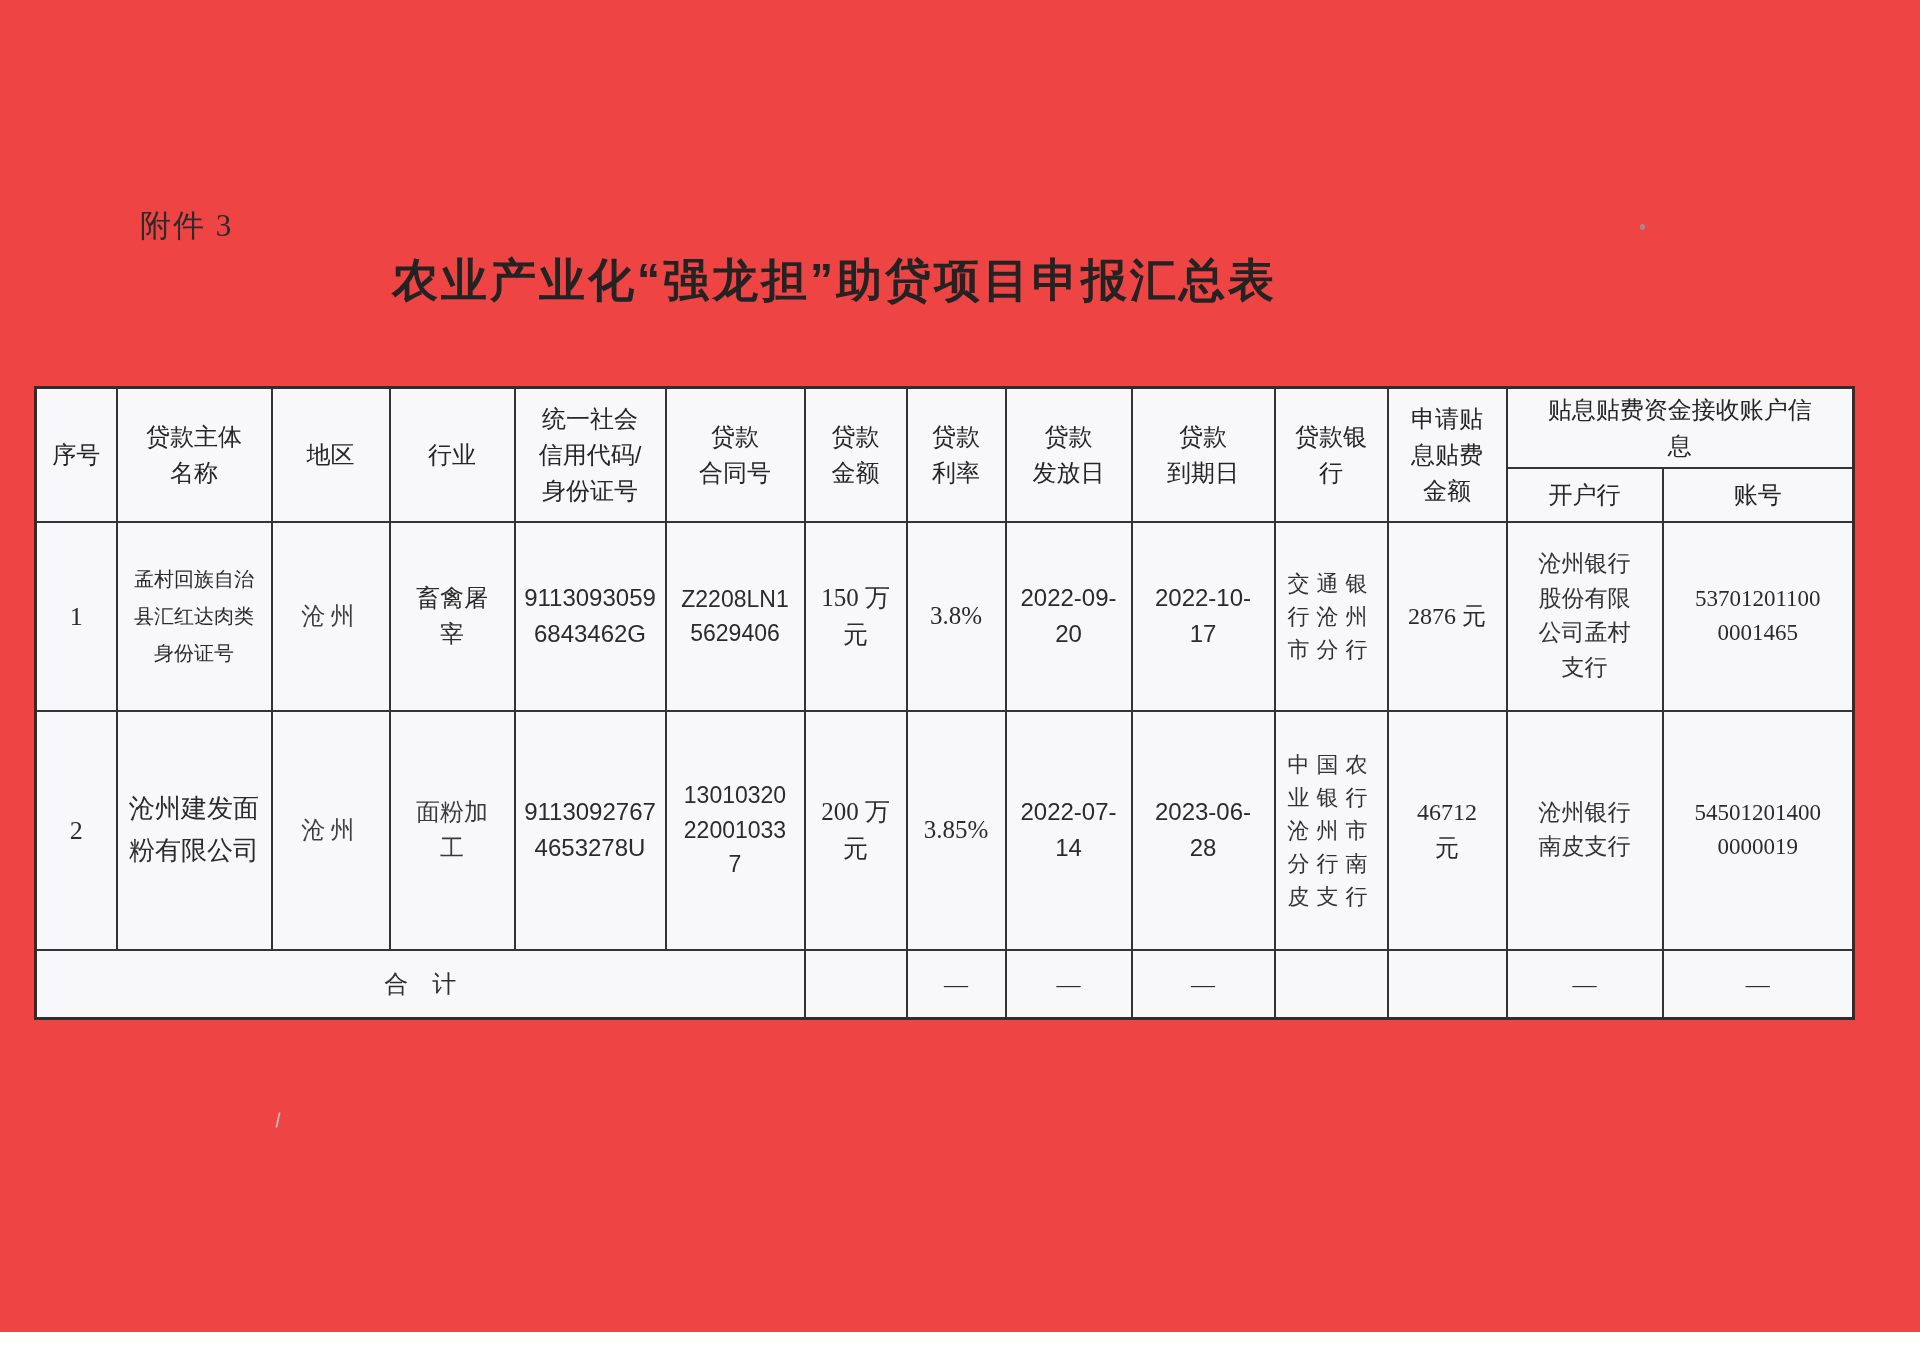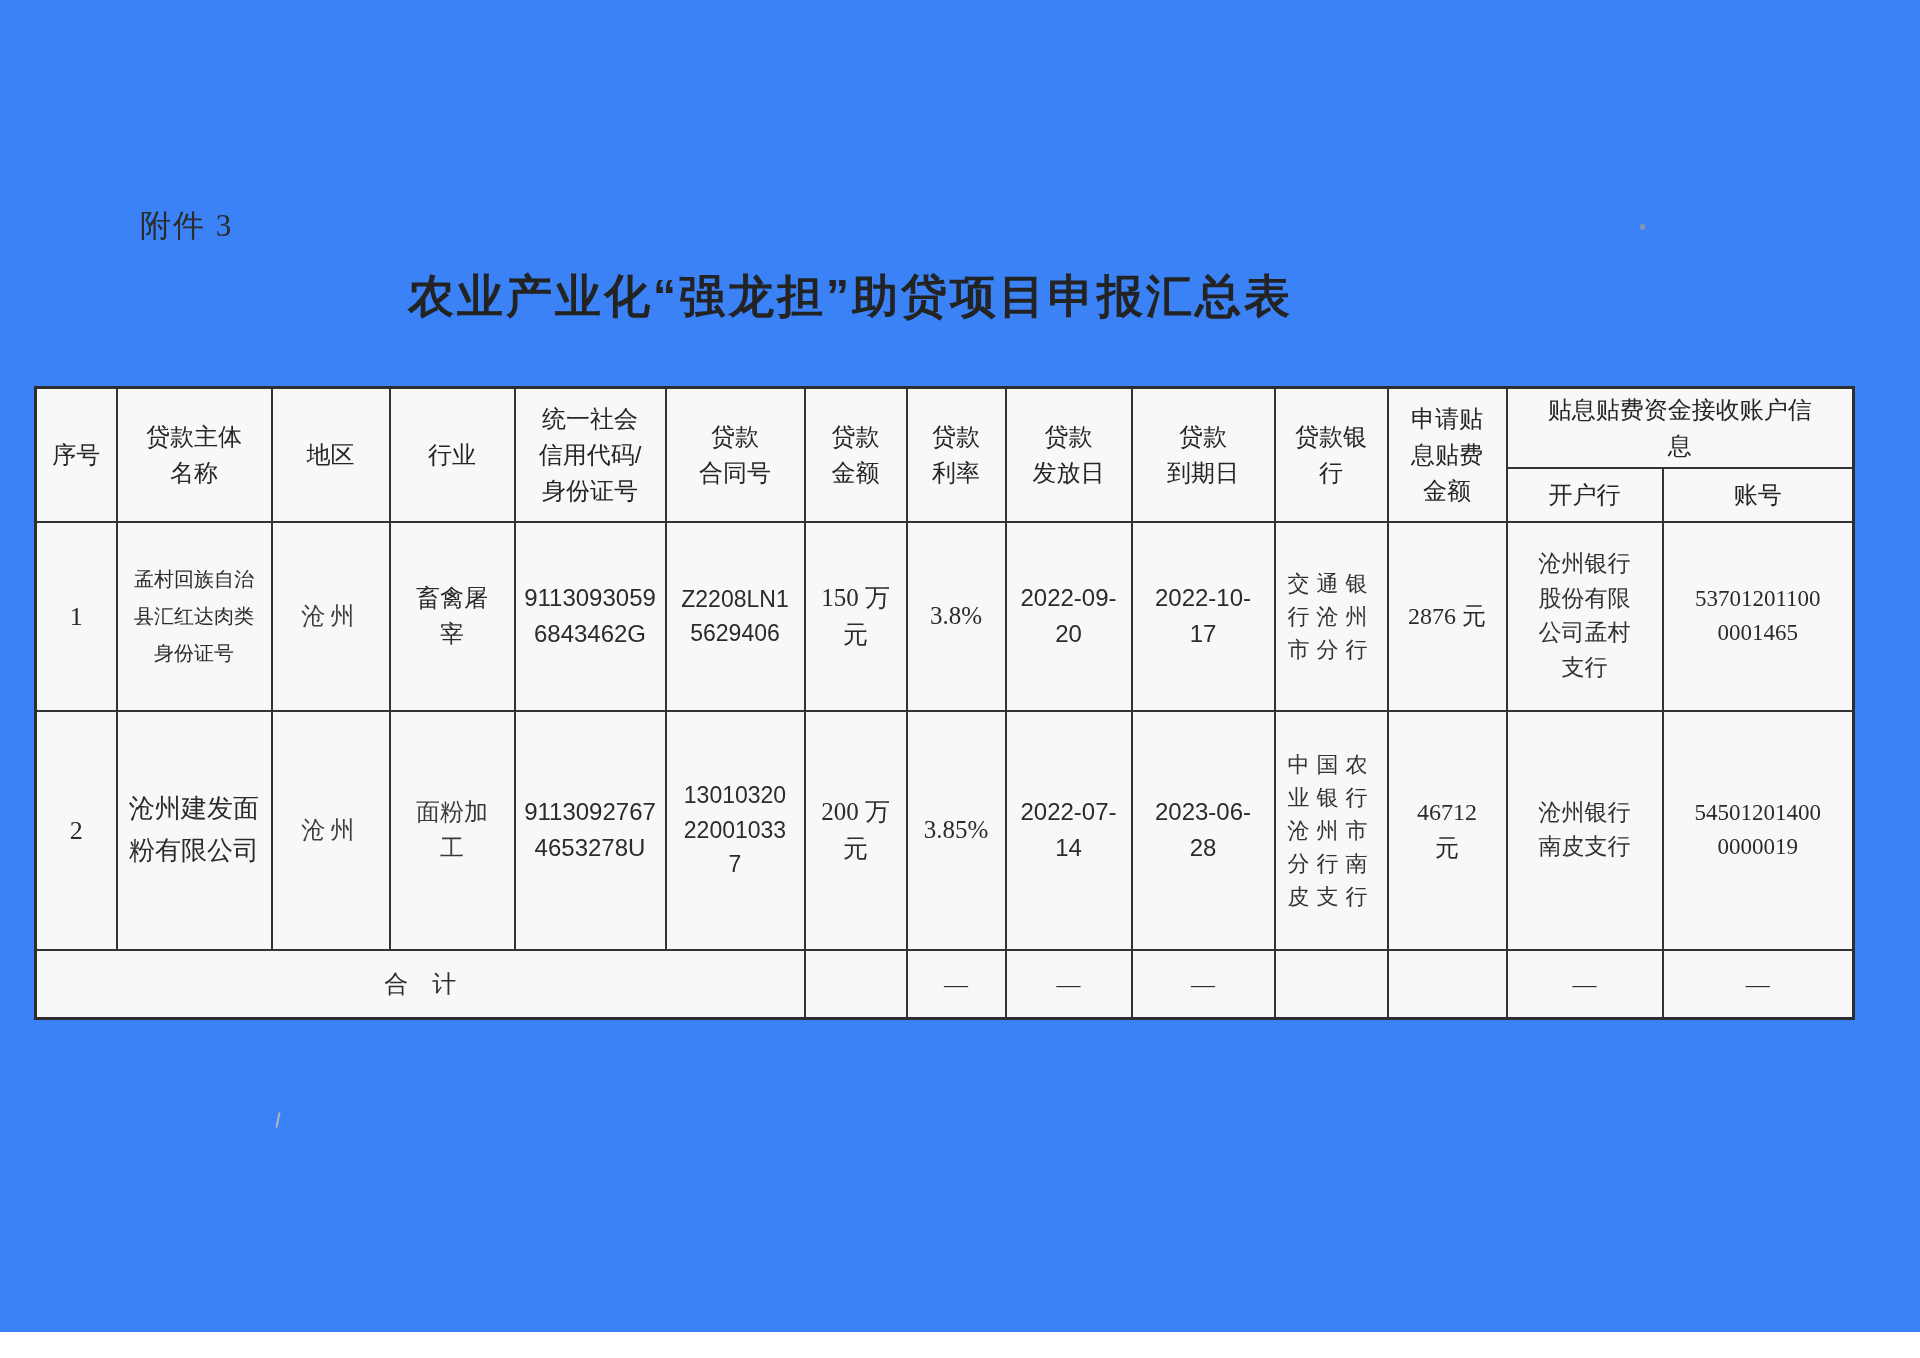--- a/index.html
+++ b/index.html
@@ -6,34 +6,34 @@
   body{
     width:1920px;height:1358px;
     background:#ffffff;
     font-family:"Liberation Serif","DejaVu Serif",serif;
     color:#2b2b2b;
     overflow:hidden;
   }
   .page{
     position:relative;
     width:1920px;height:1358px;
-    background:#3b82f6;
+    background:#ef4444;
   }
   .paper-bottom-edge{
     position:absolute;left:0;bottom:0;width:100%;height:26px;
     background:#ffffff;
   }
   .attachment{
     position:absolute;left:140px;top:205px;
     font-size:31px;letter-spacing:2px;
     font-family:"Liberation Serif","DejaVu Serif",serif;
   }
   .title{
     position:absolute;left:0;top:250px;width:1669px;
-    margin:16px;text-align:center;
+    margin:0;text-align:center;
     font-family:"Liberation Sans","DejaVu Sans",sans-serif;
     font-size:46px;font-weight:bold;letter-spacing:3px;
     color:#232323;
   }
   table.loan{
     position:absolute;left:34px;top:386px;
     width:1818px;
     border-collapse:collapse;table-layout:fixed;
     border:3px solid #2e2e2e;
     background:#f8f8fa;

